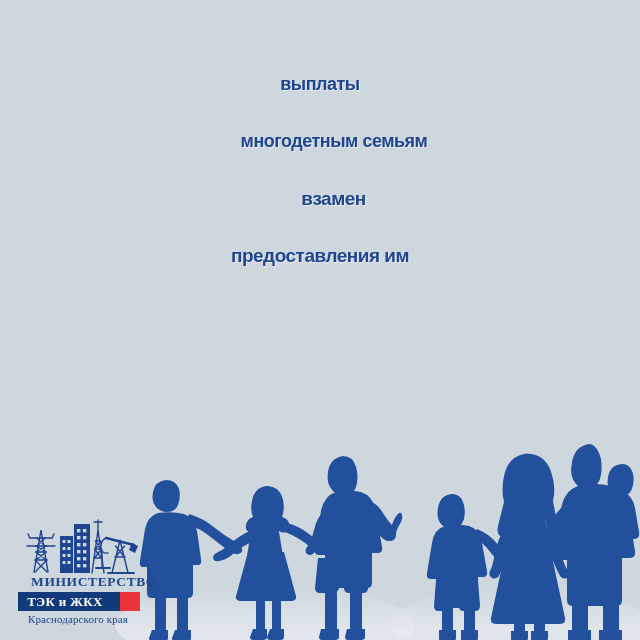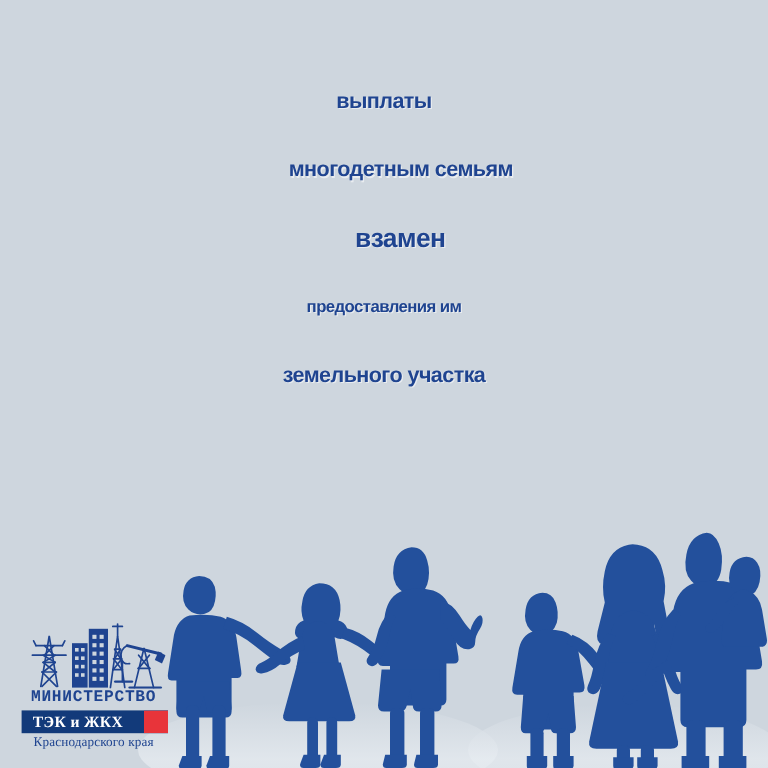--- a/index.html
+++ b/index.html
@@ -64,29 +64,29 @@
   }
   #logo-art {
     position: absolute;
     left: 12px;
     top: 0;
     width: 118px;
     height: 62px;
   }
   #logo-word-top {
     position: absolute;
-    left: 0;
+    left: 16px;
     top: 62px;
     width: 140px;
     text-align: center;
     color: #1f4490;
     font-size: 13.5px;
     font-weight: bold;
     letter-spacing: 0.6px;
-    font-family: Liberation Mono, monospace;
+    font-family: Liberation Serif, serif;
   }
   #logo-band {
     position: absolute;
     left: 10px;
     top: 80px;
     width: 122px;
     height: 19px;
     background: #123a7a;
     display: flex;
     align-items: center;
@@ -120,23 +120,22 @@
   }
 </style>
 </head>
 <body>
 
 <div id="poster" style="background: rgb(206, 214, 222);">
 
   <div id="headline" style="color: rgb(31, 68, 144);">
     <span class="hl l2" style="font-size: 18px;">выплаты</span>
     <span class="hl l3" style="font-size: 18px;">многодетным семьям</span>
-    <span class="hl l4" style="font-size: 22px; margin-left: 27px;">взамен</span>
-    <span class="hl l5" style="font-size: 14px;">предоставления им</span>
-    <span class="hl l6" style="font-size: 18px;">земельного участка</span>
+    <span class="hl l4" style="font-size: 19px; margin-left: 27px;">взамен</span>
+    <span class="hl l5" style="font-size: 19px;">предоставления им</span>
   </div>
 
   <div class="silhouette-layer">
     <svg width="640" height="200" viewBox="0 0 640 200" xmlns="http://www.w3.org/2000/svg">
       <defs>
         <linearGradient id="floorGrad" x1="0" y1="0" x2="0" y2="1">
           <stop offset="0%" stop-color="#ced6de"></stop>
           <stop offset="60%" stop-color="#e7ecf1"></stop>
           <stop offset="100%" stop-color="#dfe5eb"></stop>
         </linearGradient>

